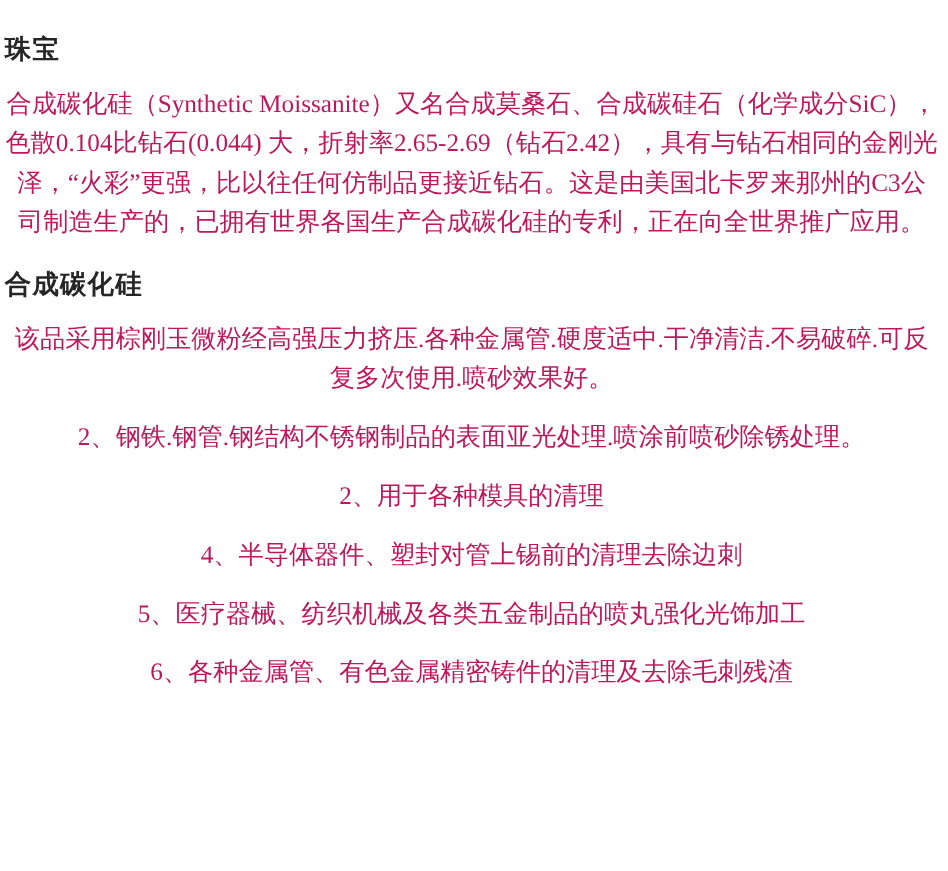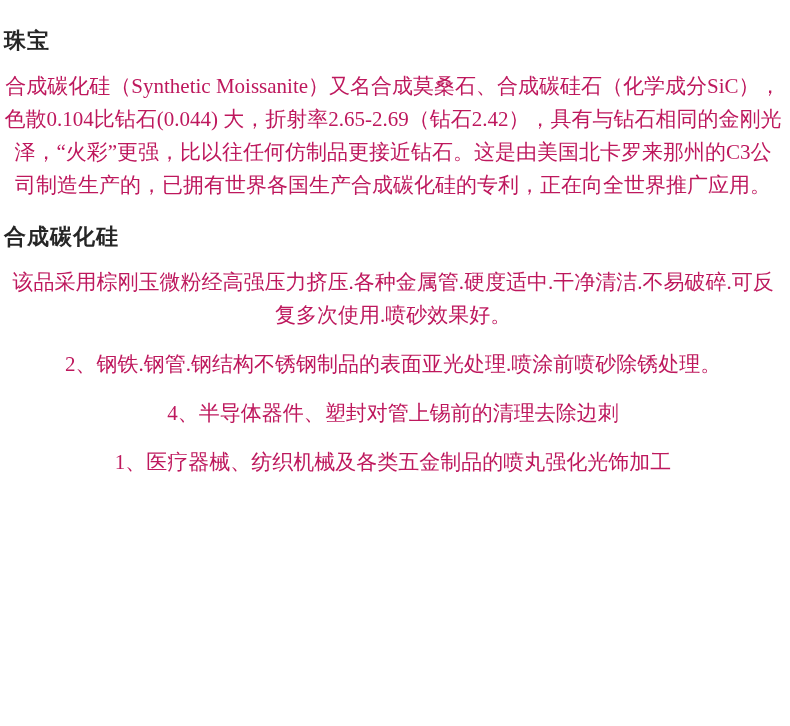--- a/index.html
+++ b/index.html
@@ -45,20 +45,22 @@
   <h3 class="section-heading">珠宝</h3>
 
   <p class="para">合成碳化硅（Synthetic Moissanite）又名合成莫桑石、合成碳硅石（化学成分SiC），色散0.104比钻石(0.044) 大，折射率2.65-2.69（钻石2.42），具有与钻石相同的金刚光泽，“火彩”更强，比以往任何仿制品更接近钻石。这是由美国北卡罗来那州的C3公司制造生产的，已拥有世界各国生产合成碳化硅的专利，正在向全世界推广应用。</p>
 
   <h3 class="section-heading">合成碳化硅</h3>
 
   <p class="para">该品采用棕刚玉微粉经高强压力挤压.各种金属管.硬度适中.干净清洁.不易破碎.可反复多次使用.喷砂效果好。</p>
 
   <p class="para">2、钢铁.钢管.钢结构不锈钢制品的表面亚光处理.喷涂前喷砂除锈处理。</p>
 
+  <p class="para">2、用于各种模具的清理</p>
 
 
   <p class="para">4、半导体器件、塑封对管上锡前的清理去除边刺</p>
 
-  <p class="para">1、医疗器械、纺织机械及各类五金制品的喷丸强化光饰加工</p>
+  <p class="para">5、医疗器械、纺织机械及各类五金制品的喷丸强化光饰加工</p>
 
+  <p class="para">6、各种金属管、有色金属精密铸件的清理及去除毛刺残渣</p>
 
 </div>
 
 </body></html>

